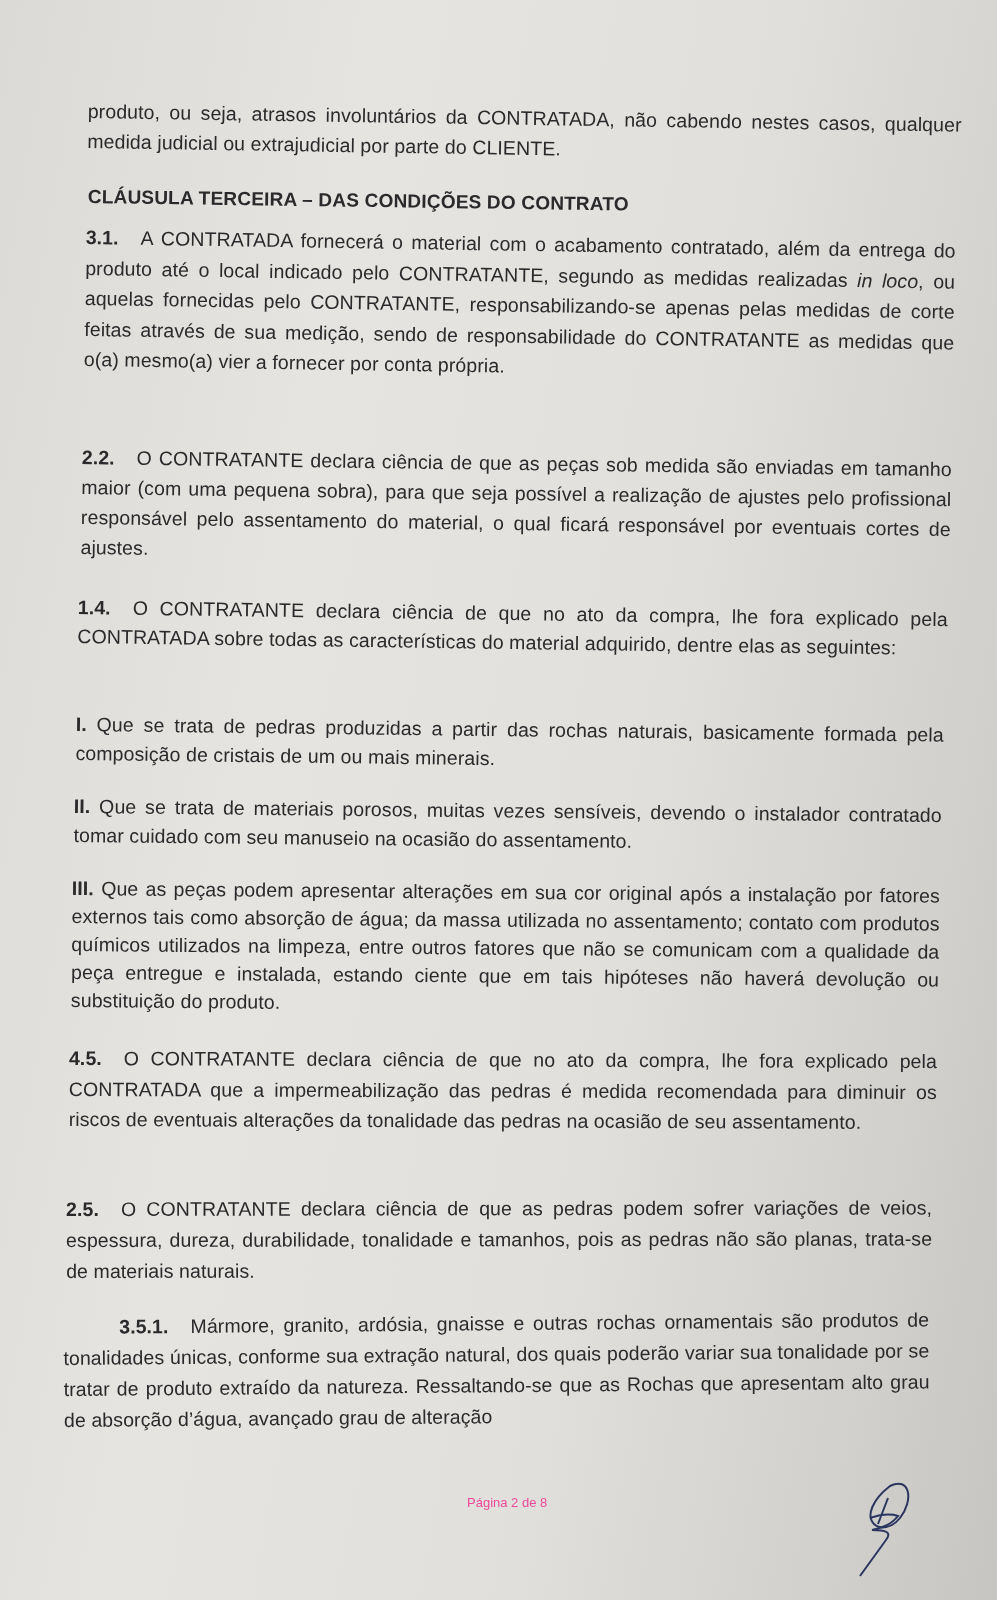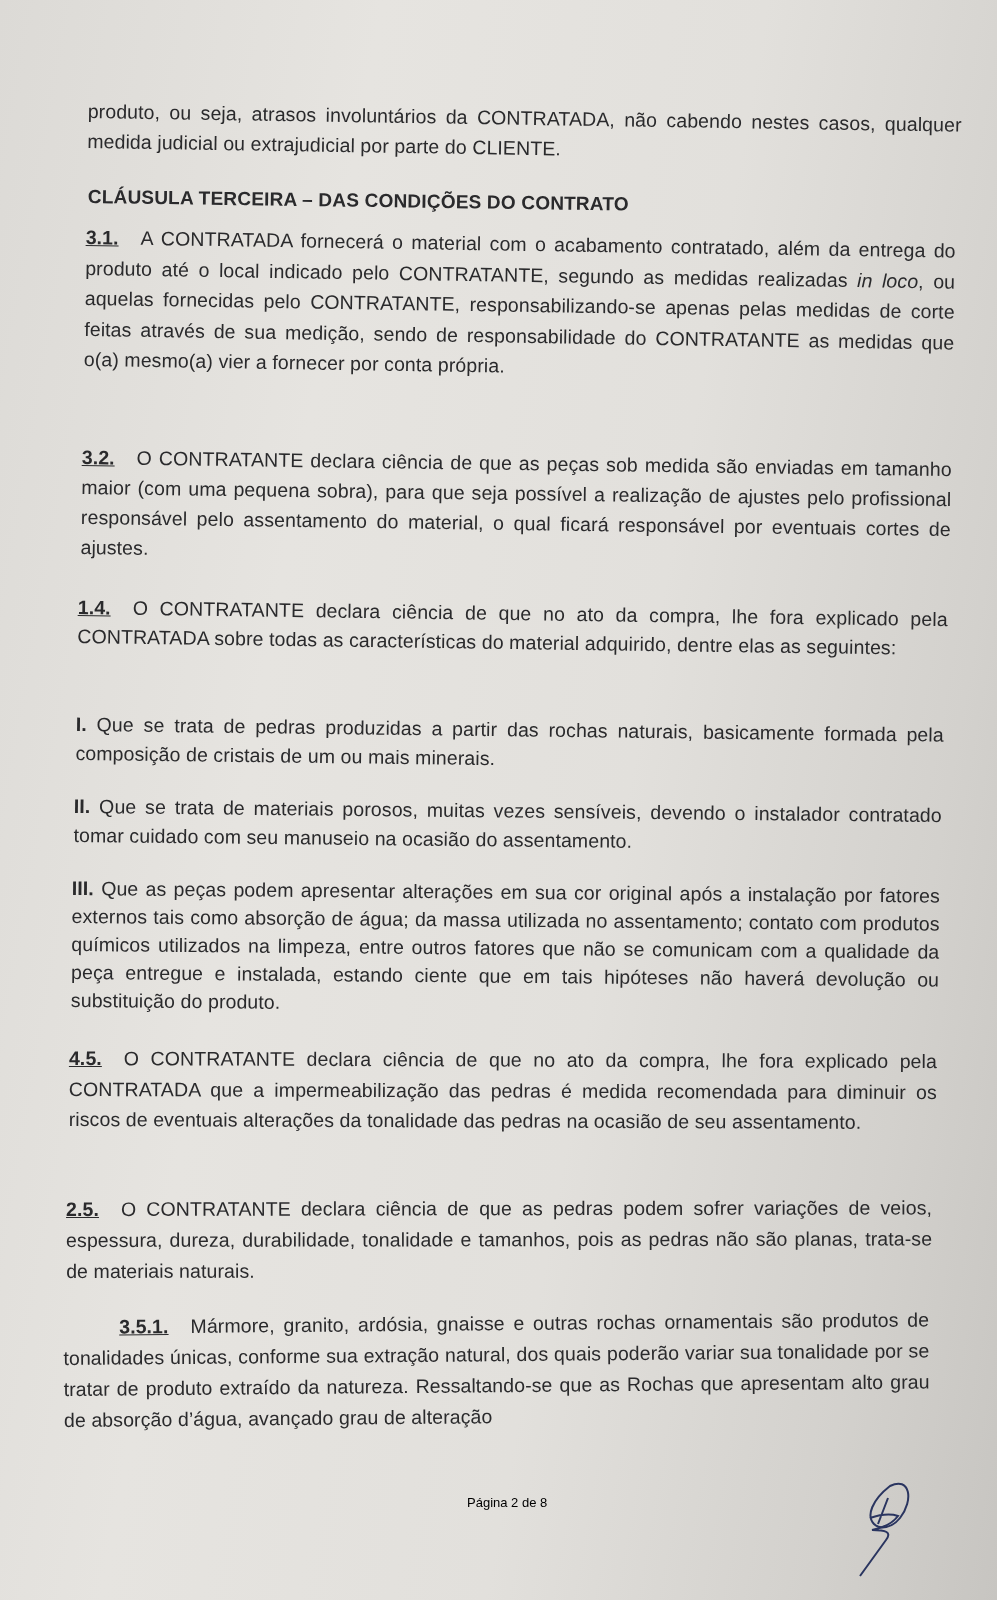--- a/index.html
+++ b/index.html
@@ -19,46 +19,46 @@
     line-height: 30px;
     text-align: justify;
     letter-spacing: 0.1px;
   }
   .heading {
     position: absolute;
     font-weight: bold;
     font-size: 19px;
     letter-spacing: 0.2px;
   }
-  .num { font-weight: bold; margin-right: 22px; text-decoration: underline; }
+  .num { font-weight: bold; margin-right: 22px; }
   .item-num { font-weight: bold; }
   em { }
   .footer {
     position: absolute; left: 455px; top: 1495px;
-    font-size: 13px; color: #000000;
+    font-size: 13px; color: #ec4899;
   }
   .signature { position: absolute; left: 840px; top: 1480px; }
 </style>
 </head>
 <body>
 
 <div class="page">
 
   <div class="line-block" style="left:76px; top:96px; width:874px; transform:rotate(0.9deg); transform-origin:left top;">
     <span>produto, ou seja, atrasos involuntários da CONTRATADA, não cabendo nestes casos, qualquer medida judicial ou extrajudicial por parte do CLIENTE.</span>
   </div>
 
   <div class="heading" style="left:76px; top:186px; transform:rotate(0.8deg); transform-origin:left top;">CLÁUSULA TERCEIRA – DAS CONDIÇÕES DO CONTRATO</div>
 
   <div class="line-block" style="left:74px; top:222px; width:870px; line-height:30.5px; transform:rotate(0.9deg); transform-origin:left top;">
     <span class="num">3.1.</span><span>A CONTRATADA fornecerá o material com o acabamento contratado, além da entrega do produto até o local indicado pelo CONTRATANTE, segundo as medidas realizadas </span><em>in loco</em><span>, ou aquelas fornecidas pelo CONTRATANTE, responsabilizando-se apenas pelas medidas de corte feitas através de sua medição, sendo de responsabilidade do CONTRATANTE as medidas que o(a) mesmo(a) vier a fornecer por conta própria.</span>
   </div>
 
   <div class="line-block" style="left:70px; top:442px; width:870px; transform:rotate(0.8deg); transform-origin:left top;">
-    <span class="num">3.2.</span><span>O CONTRATANTE declara ciência de que as peças sob medida são enviadas em tamanho maior (com uma pequena sobra), para que seja possível a realização de ajustes pelo profissional responsável pelo assentamento do material, o qual ficará responsável por eventuais cortes de ajustes.</span>
+    <span class="num">2.2.</span><span>O CONTRATANTE declara ciência de que as peças sob medida são enviadas em tamanho maior (com uma pequena sobra), para que seja possível a realização de ajustes pelo profissional responsável pelo assentamento do material, o qual ficará responsável por eventuais cortes de ajustes.</span>
   </div>
 
   <div class="line-block" style="left:66px; top:593px; width:870px; line-height:29px; transform:rotate(0.8deg); transform-origin:left top;">
     <span class="num">1.4.</span><span>O CONTRATANTE declara ciência de que no ato da compra, lhe fora explicado pela CONTRATADA sobre todas as características do material adquirido, dentre elas as seguintes:</span>
   </div>
 
   <div class="line-block" style="left:64px; top:710px; width:868px; line-height:29px; transform:rotate(0.7deg); transform-origin:left top;">
     <span class="item-num">I.</span> <span>Que se trata de pedras produzidas a partir das rochas naturais, basicamente formada pela composição de cristais  de um ou mais minerais.</span>
   </div>
 

